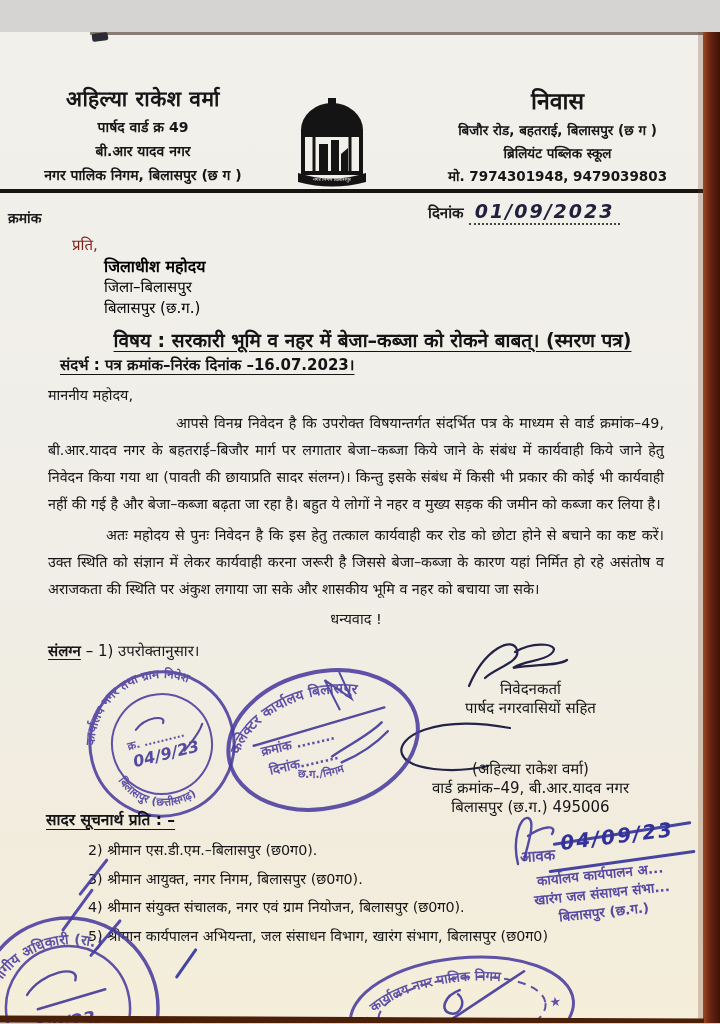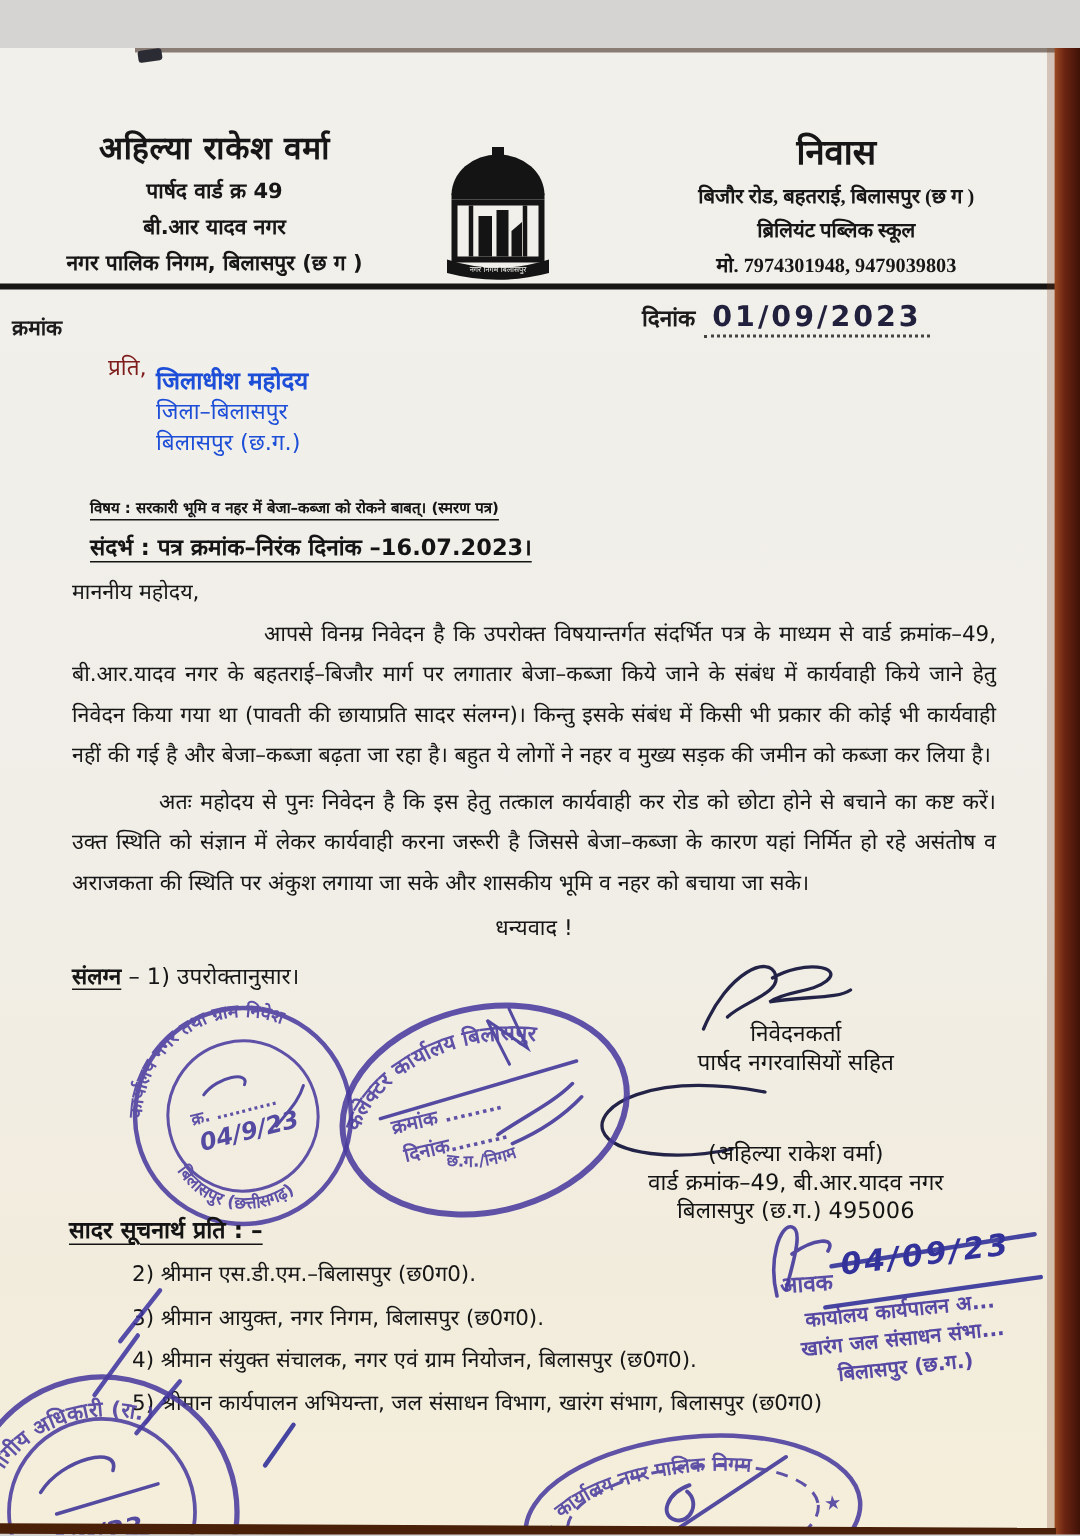--- a/index.html
+++ b/index.html
@@ -12,37 +12,37 @@
   .edge-right-soft{position:absolute;right:17px;top:0;width:5px;height:1024px;background:rgba(120,60,30,.25);}
   .edge-top{position:absolute;left:90px;top:0;width:630px;height:3px;background:rgba(50,30,20,.55);}
   .edge-bottom-line{position:absolute;left:0;top:985px;width:704px;height:7px;background:#4a2009;transform:rotate(.25deg);}
   .edge-bottom-grey{position:absolute;left:0;top:991px;width:720px;height:33px;background:#d2d2d0;}
   .topmark{position:absolute;left:92px;top:1px;width:16px;height:8px;background:#2b2b33;transform:rotate(-8deg);border-radius:2px;}
 
   .c{text-align:center;}
   .hdr-left{position:absolute;left:18px;top:52px;width:250px;color:#161616;}
   .hdr-left .nm{font-size:21px;font-weight:bold;letter-spacing:.5px;}
   .hdr-left .ln{font-size:14px;font-weight:bold;margin-top:5px;}
-  .hdr-right{position:absolute;left:420px;top:52px;width:275px;color:#161616;font-family:Liberation Serif, serif;}
+  .hdr-right{position:absolute;left:420px;top:52px;width:275px;color:#161616;}
   .hdr-right .nm{font-size:23px;font-weight:bold;}
   .hdr-right .ln{font-size:13.5px;font-weight:bold;margin-top:5px;}
   .logo{position:absolute;left:292px;top:64px;width:80px;height:95px;}
   .divider{position:absolute;left:0;top:157px;width:704px;height:4px;background:#171513;}
 
   .date-row{position:absolute;left:428px;top:168px;font-size:15px;font-weight:bold;color:#1c1c1c;}
-  .hand{font-family:"DejaVu Sans",sans-serif;color:#21213d;}
+  .hand{font-family:"DejaVu Sans",sans-serif;font-style:italic;color:#21213d;}
   .date-row .hand{font-size:19px;font-weight:bold;border-bottom:2px dotted #444;padding:0 6px 1px 6px;letter-spacing:2px;}
   .serial{position:absolute;left:8px;top:176px;font-size:14px;font-weight:bold;color:#1c1c1c;}
 
   .to-label{position:absolute;left:72px;top:202px;font-size:15px;color:#7f1d1d;}
-  .recipient{position:absolute;left:104px;top:211px;font-size:15px;line-height:21px;color:#1d4ed8;}
+  .recipient{position:absolute;left:104px;top:224px;font-size:15px;line-height:21px;color:#000000;}
   .recipient .b{font-weight:bold;font-size:16px;}
 
-  .subject{position:absolute;left:60px;top:293px;width:625px;font-size:10px;font-weight:bold;color:#141414;
-    text-decoration:underline;text-underline-offset:4px;line-height:30px;}
+  .subject{position:absolute;left:60px;top:293px;width:625px;font-size:19px;font-weight:bold;color:#141414;
+    text-decoration:underline;text-underline-offset:4px;line-height:30px;text-align:center;}
   .refline{position:absolute;left:60px;top:322px;width:625px;font-size:15px;font-weight:bold;color:#141414;
     text-decoration:underline;text-underline-offset:4px;}
 
   .body-block{position:absolute;left:48px;top:350px;width:616px;color:#161616;font-size:14.3px;line-height:27px;}
   .body-block .sal{margin:0 0 1px 0;}
   .body-block p{margin:0;text-align:justify;}
   .p1{text-indent:128px;}
   .p2{text-indent:58px;margin-top:4px !important;}
   .thanks{text-align:center;margin-top:3px;font-size:14.5px;}
   .encl{margin-top:5px;font-size:15px;}

